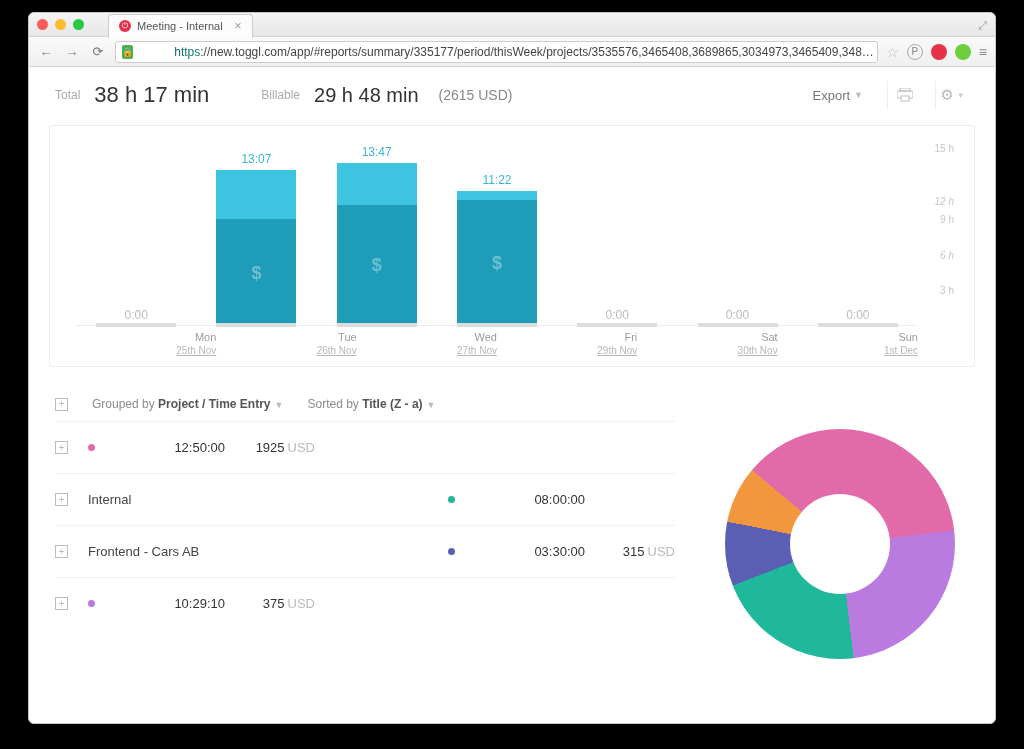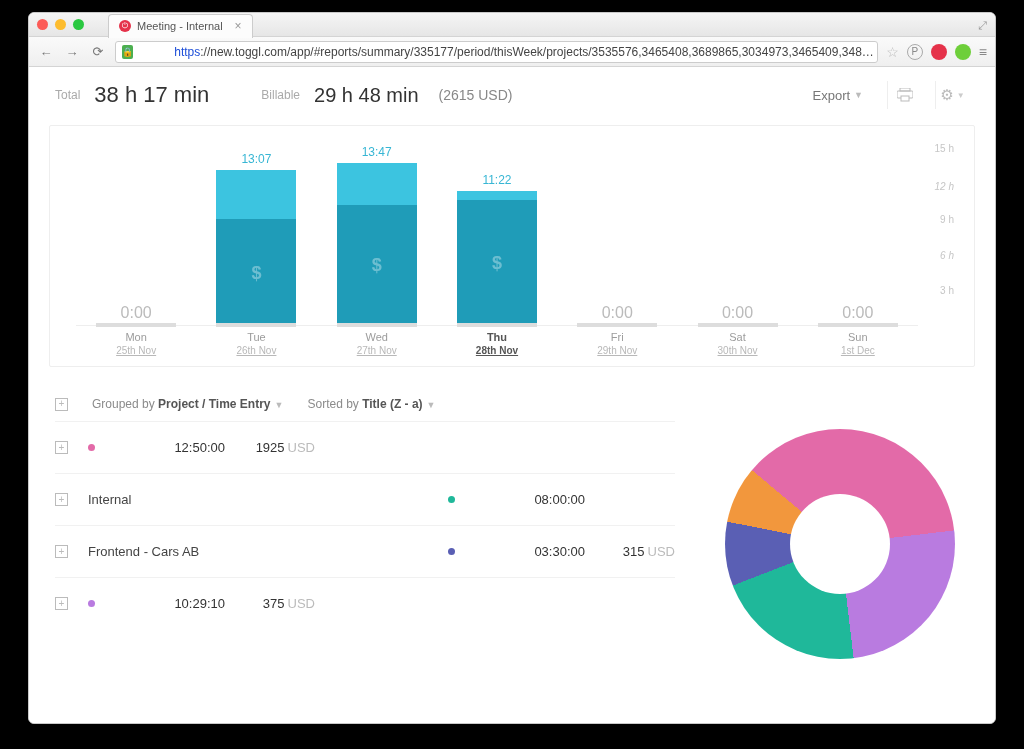--- a/index.html
+++ b/index.html
@@ -32,21 +32,21 @@
     height: 30px; background: linear-gradient(#fafafa,#efefef);
     display:flex; align-items:center; padding:0 8px; gap:8px; border-bottom:1px solid #d4d4d4;
     font-size:13px; color:#555;
   }
   .navbtn{width:18px;text-align:center;color:#777;}
   .addrbar{
     flex:1; height:22px; background:#fff; border:1px solid #ccc; border-radius:3px;
     display:flex; align-items:center; padding:0 6px; font-size:12px; color:#444; overflow:hidden; white-space:nowrap;
   }
   .lock{width:14px;height:14px;background:#4caf50;border-radius:2px;display:flex;align-items:center;justify-content:center;color:#fff;font-size:9px;margin-right:4px;}
-  .addrbar .https{color:#1d4ed8;margin-left:37px;}
+  .addrbar .https{color:#0f766e;margin-left:37px;}
   .tbicon{width:16px;height:16px;border-radius:50%;display:flex;align-items:center;justify-content:center;font-size:10px;}
   .star{color:#bbb;font-size:14px;}
   .pcircle{border:1px solid #aaa;color:#888;}
   .redcircle{background:#e5324a;}
   .greencircle{background:#6ecf3a;}
   .menuicon{color:#888;font-size:14px;}
 
   
   .page { position:absolute; left:0; right:0; top:54px; bottom:0; overflow:hidden; background:#fff; }
   .summary-row{
@@ -63,31 +63,31 @@
   
   .chart-card{
     margin: 6px 20px 0 20px; border:1px solid #eee; border-radius:2px; padding: 22px 16px 12px 16px;
     position:relative;
   }
   .chart-area{position:relative;height:206px;}
   .gridlabel{position:absolute;right:4px;font-size:10px;color:#c6c6c6;transform:translateY(-50%);}
   .bars-row{position:absolute;left:10px;right:40px;top:0;bottom:28px;display:flex;}
   .barcol{flex:1;display:flex;flex-direction:column;align-items:center;justify-content:flex-end;position:relative;}
   .bartop-label{font-size:12px;color:#37b6d4;margin-bottom:4px;}
-  .zero-label{font-size:16px;color:#bbb;margin-bottom:4px;}
+  .zero-label{font-size:12px;color:#bbb;margin-bottom:4px;}
   .barrect{width:80px;display:flex;flex-direction:column-reverse;}
   .seg-bill{background:#1f9cb8;position:relative;}
   .seg-nonbill{background:#3cc4e0;}
   .dollar{position:absolute;left:50%;top:50%;transform:translate(-50%,-50%);color:rgba(255,255,255,.35);font-size:18px;font-weight:bold;}
   .underline{position:absolute;left:10px;right:40px;bottom:28px;height:1px;background:#eee;}
   .ticks{position:absolute;left:10px;right:40px;bottom:27px;display:flex;}
   .ticks span{flex:1;display:flex;justify-content:center;}
   .ticks i{display:block;width:80px;height:4px;background:#ddd;}
   .daylabels{position:absolute;left:10px;right:40px;bottom:-4px;display:flex;}
-  .daycell{flex:1;text-align:center;line-height:14px;}
+  .daycell{flex:1;text-align:right;line-height:14px;}
   .dayname{font-size:11px;color:#9c9c9c;}
   .daydate{font-size:10px;color:#b8b8b8;text-decoration:underline;}
   .daycell.today .dayname,.daycell.today .daydate{color:#555;font-weight:600;}
 
   
   .controls-row{
     display:flex; align-items:center; gap:24px; padding: 30px 26px 10px 26px;
     font-size:12px;color:#8b8b8b;
   }
   .plusbox{width:13px;height:13px;border:1px solid #bbb;color:#bbb;font-size:10px;display:flex;align-items:center;justify-content:center;line-height:1;}
@@ -170,21 +170,21 @@
         <span style="font-size:8px;color:#ccc;margin-left:3px;">▼</span>
       </span>
     </div>
 
     <div class="chart-card">
       <div class="chart-area">
         <div id="gridlabels">
             <div class="gridlabel" style="top: 142.4px;">3 h</div>
             <div class="gridlabel" style="top: 106.8px; font-style: italic;">6 h</div>
             <div class="gridlabel" style="top: 71.2px;">9 h</div>
-            <div class="gridlabel" style="top: 38px; font-style: italic;">12 h</div>
+            <div class="gridlabel" style="top: 53px; font-style: italic;">12 h</div>
             <div class="gridlabel" style="top: 0px;">15 h</div>
           </div>
         <div class="bars-row" id="bars-row">
             <div class="barcol">
               <div class="zero-label">0:00</div>
               <div class="barrect"></div>
             </div>
             <div class="barcol">
               <div class="bartop-label">13:07</div>
               <div class="barrect">
@@ -255,24 +255,20 @@
               <div class="daydate">25th Nov</div>
             </div>
             <div class="daycell">
               <div class="dayname">Tue</div>
               <div class="daydate">26th Nov</div>
             </div>
             <div class="daycell">
               <div class="dayname">Wed</div>
               <div class="daydate">27th Nov</div>
             </div>
-            <div class="daycell today">
-              <div class="dayname">Thu</div>
-              <div class="daydate">28th Nov</div>
-            </div>
             <div class="daycell">
               <div class="dayname">Fri</div>
               <div class="daydate">29th Nov</div>
             </div>
             <div class="daycell">
               <div class="dayname">Sat</div>
               <div class="daydate">30th Nov</div>
             </div>
             <div class="daycell">
               <div class="dayname">Sun</div>

